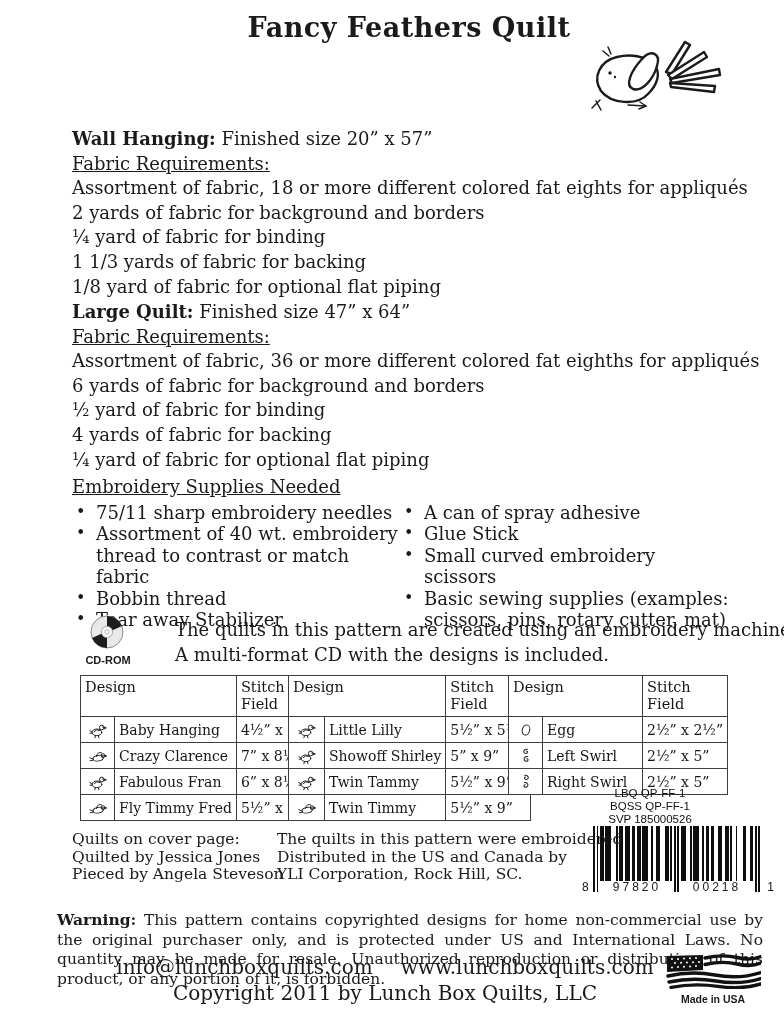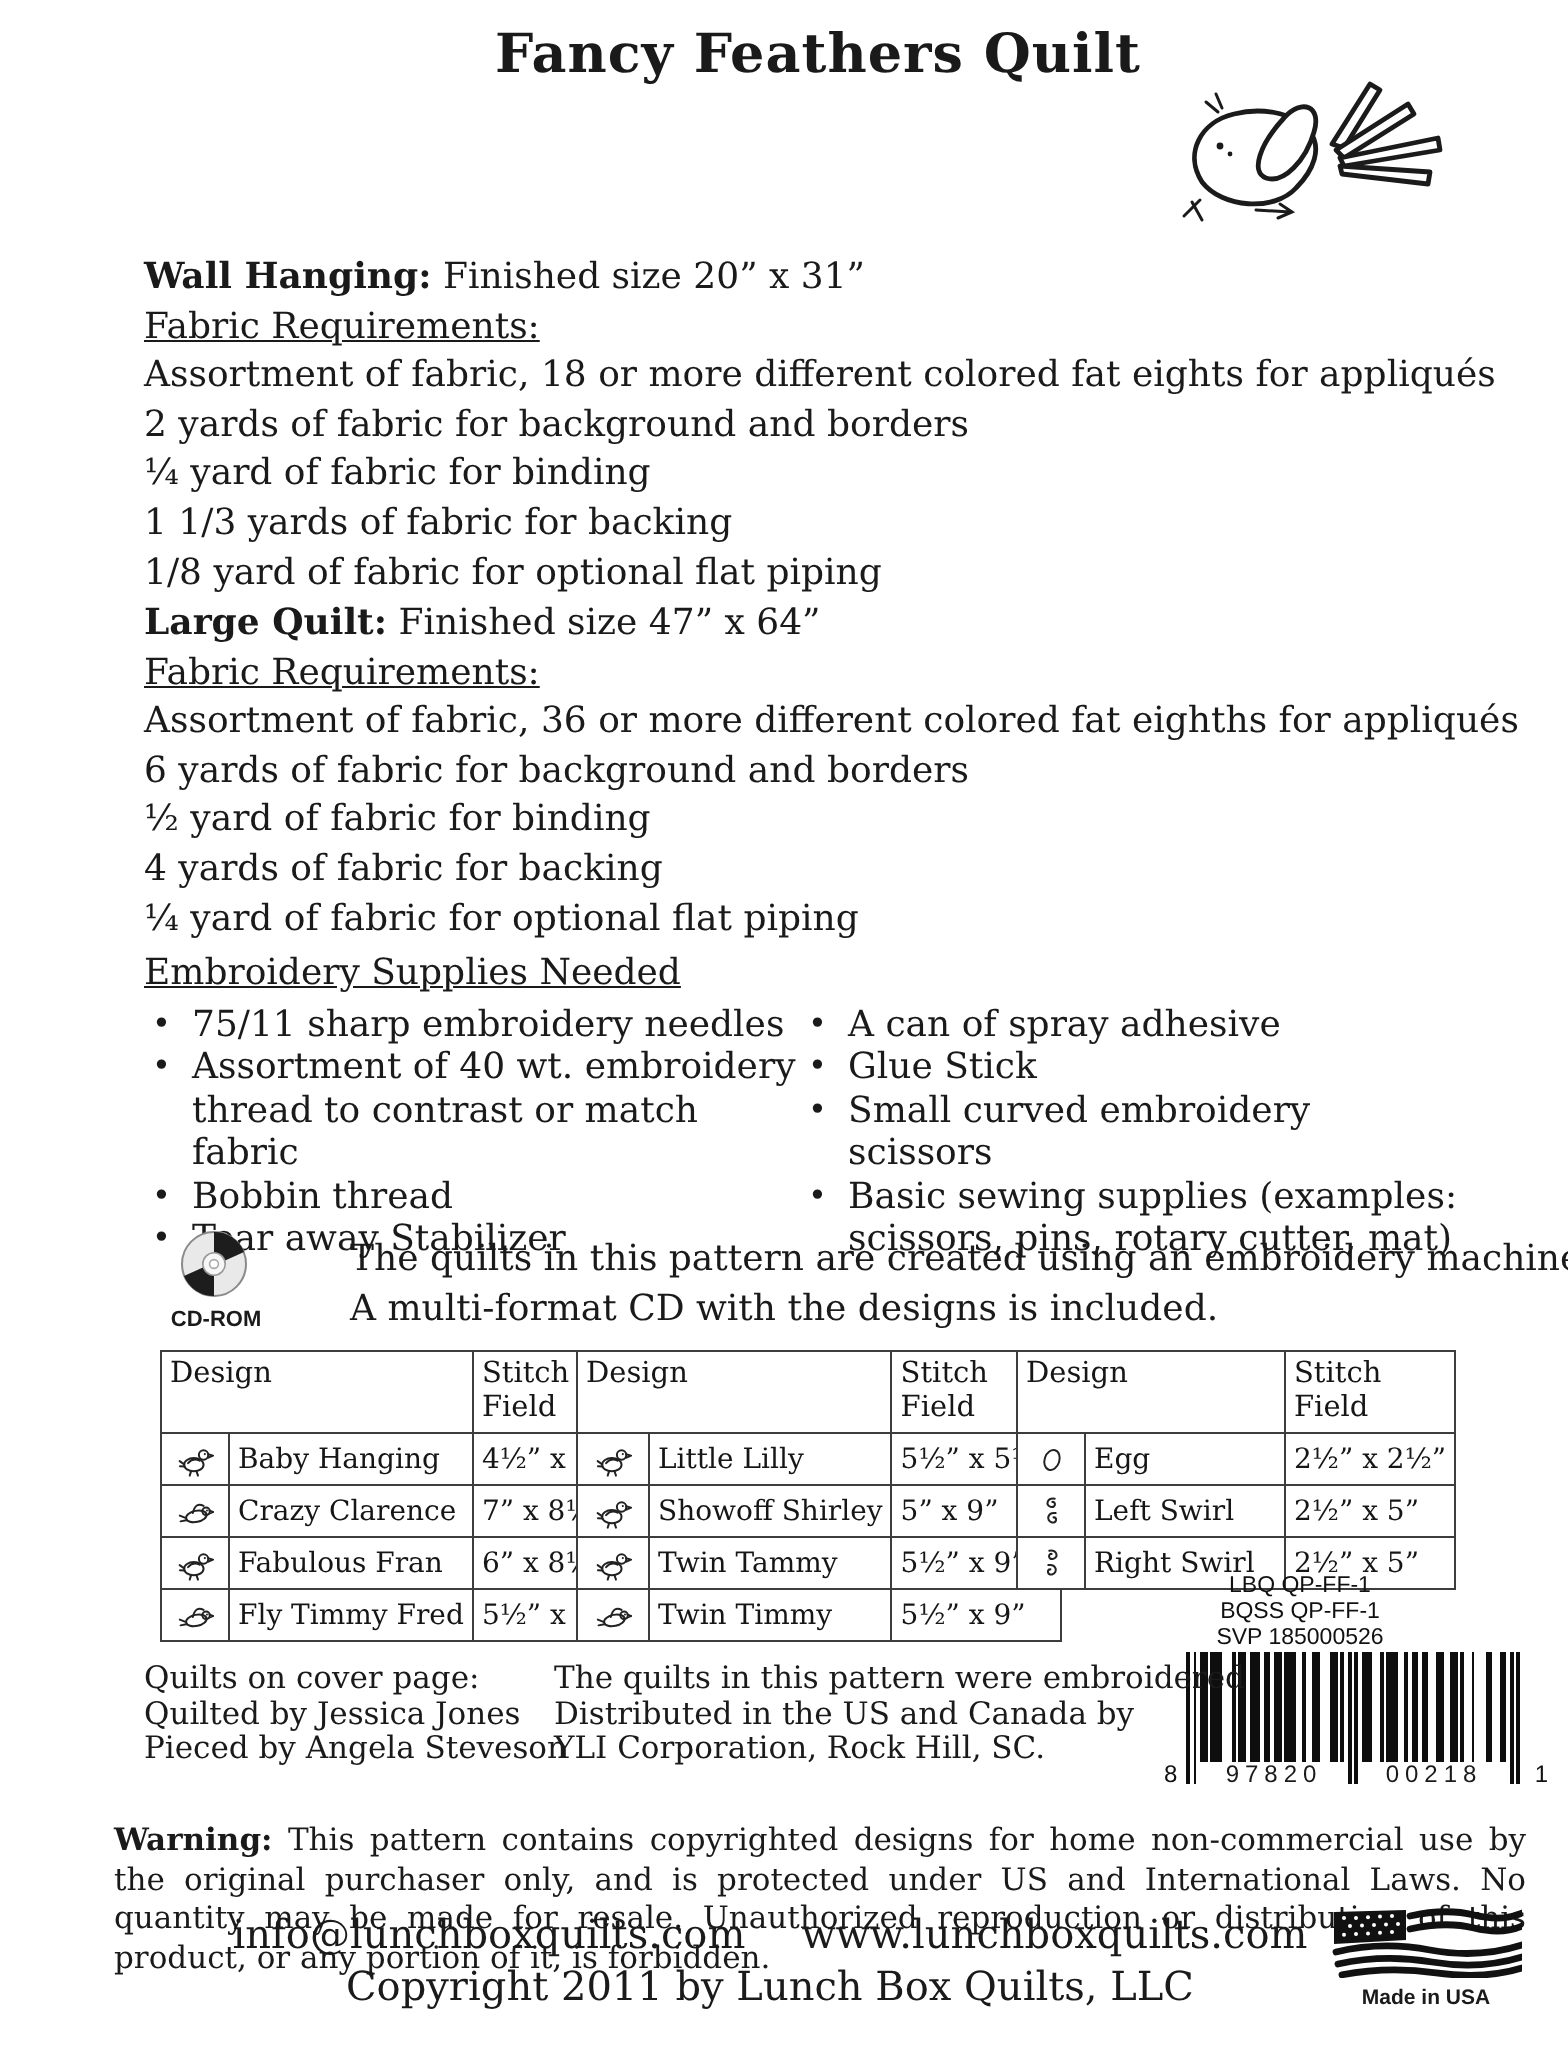--- a/index.html
+++ b/index.html
@@ -146,21 +146,21 @@
     <g fill="none" stroke="#1b1b1b" stroke-width="1.5" stroke-linecap="round">
       <path d="M25,20 l-6,-5 m8,3 l-3,-7"></path>
       <path d="M16,64 l-8,8 M12,65 l5,9"></path>
       <path d="M44,69 l17,1 m-5,-4 l6,4 l-7,3"></path>
     </g>
     <circle cx="26" cy="37" r="1.7" fill="#1b1b1b"></circle>
     <circle cx="31" cy="41" r="1.2" fill="#1b1b1b"></circle>
   </svg>
 
   <div class="abs req-block" style="top:127px;">
-    <div class="line"><span class="b">Wall Hanging:</span><span> Finished size 20” x 31”</span></div>
+    <div class="line"><span class="b">Wall Hanging:</span><span> Finished size 20” x 57”</span></div>
     <div class="line u">Fabric Requirements:</div>
     <div class="line">Assortment of fabric, 18 or more different colored fat eights for appliqués</div>
     <div class="line">2 yards of fabric for background and borders</div>
     <div class="line">¼ yard of fabric for binding</div>
     <div class="line">1 1/3 yards of fabric for backing</div>
     <div class="line">1/8 yard of fabric for optional flat piping</div>
   </div>
 
   <div class="abs req-block" style="top:300px;">
     <div class="line"><span class="b">Large Quilt:</span><span> Finished size 47” x 64”</span></div>

